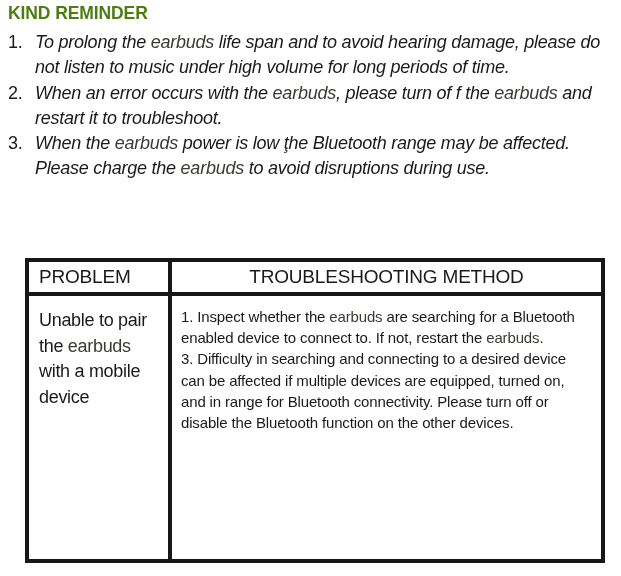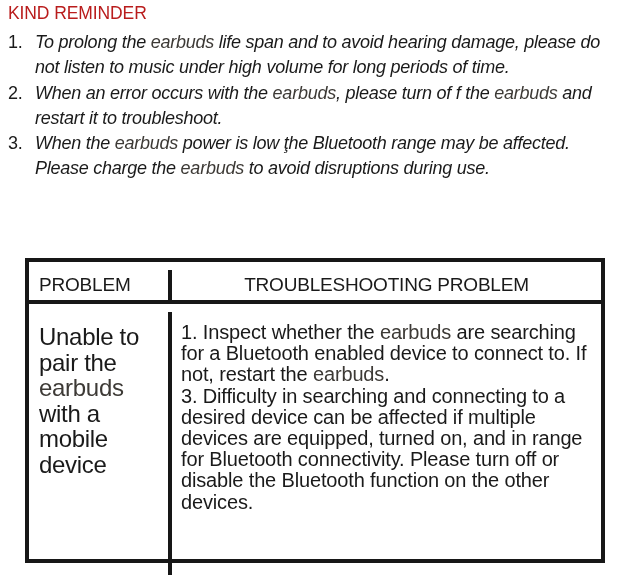--- a/index.html
+++ b/index.html
@@ -22,24 +22,24 @@
     height: 576px;
     background: #ffffff;
   }
 
   
   .doc-heading {
     position: absolute;
     left: 8px;
     top: 2px;
     font-size: 17.5px;
-    font-weight: normal;
+    font-weight: bold;
     letter-spacing: -0.1px;
     line-height: 22px;
-    color: #b91c1c;
+    color: #4d7c0f;
     white-space: nowrap;
   }
 
   
   .reminder-list {
     position: absolute;
     left: 8px;
     top: 30px;
     width: 606px;
     margin: 0;
@@ -81,21 +81,20 @@
     width: 580px;   
     height: 305px;  
     border: 4px solid #171717;
     box-sizing: border-box;
     border-collapse: collapse;
     background: #ffffff;
   }
   .tbl-row {
     display: flex;
     width: 100%;
-    margin-top: 8px;
   }
   .tbl-row.header-row {
     height: 34px;
     border-bottom: 4px solid #171717;
     box-sizing: border-box;
   }
   .tbl-row.body-row {
     height: 263px;
     box-sizing: border-box;
   }
@@ -128,32 +127,32 @@
   .th-method {
     font-size: 19px;
     line-height: 26px;
     letter-spacing: -0.2px;
     width: 100%;
     text-align: center;
     color: #1a1a1a;
   }
 
   .cell-problem-text {
-    font-size: 24px;
+    font-size: 18px;
     line-height: 25.5px;
     letter-spacing: -0.3px;
     padding: 12px 6px 0 10px;
     color: #1a1a1a;
   }
 
   .method-list {
     margin: 0;
     padding: 10px 8px 0 9px;
     list-style: none;
-    font-size: 20px;
+    font-size: 15px;
     line-height: 21.2px;
     letter-spacing: -0.15px;
     color: #1a1a1a;
   }
   .method-item {
     margin: 0;
   }
 </style>
 </head>
 <body>
@@ -177,21 +176,21 @@
     </li>
   </ul>
 
   <div class="tbl">
 
     <div class="tbl-row header-row">
       <div class="col-problem">
         <div class="th-problem">PROBLEM</div>
       </div>
       <div class="col-method">
-        <div class="th-method">TROUBLESHOOTING PROBLEM</div>
+        <div class="th-method">TROUBLESHOOTING METHOD</div>
       </div>
     </div>
 
     <div class="tbl-row body-row">
       <div class="col-problem">
         <div class="cell-problem-text">Unable to pair the <span class="sub" style="color: rgb(61, 58, 54);">earbuds</span> with a mobile device</div>
       </div>
       <div class="col-method">
         <ul class="method-list">
           <li class="method-item">1. Inspect whether the <span class="sub" style="color: rgb(61, 58, 54);">earbuds</span> are searching for a Bluetooth enabled device to connect to.  If not, restart the <span class="sub" style="color: rgb(61, 58, 54);">earbuds</span>.</li>

